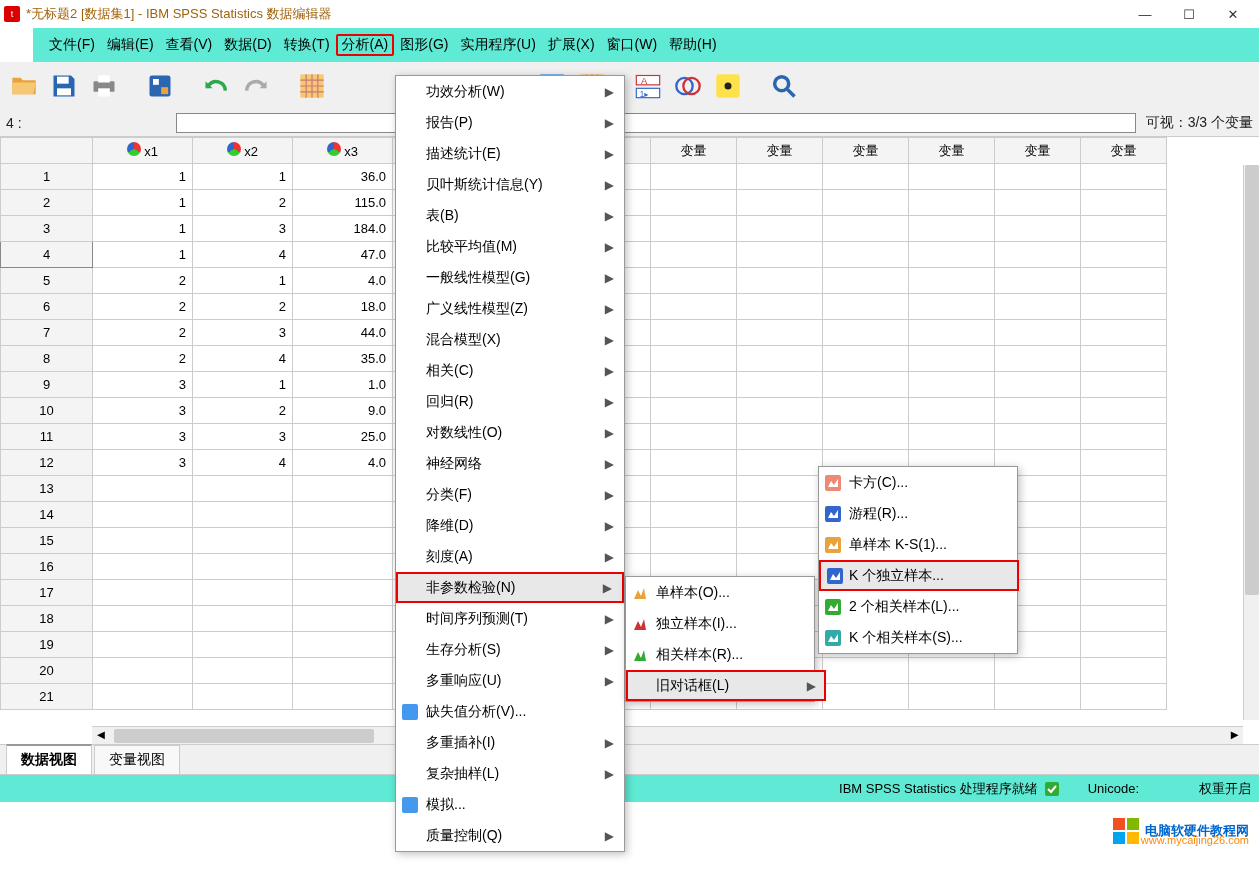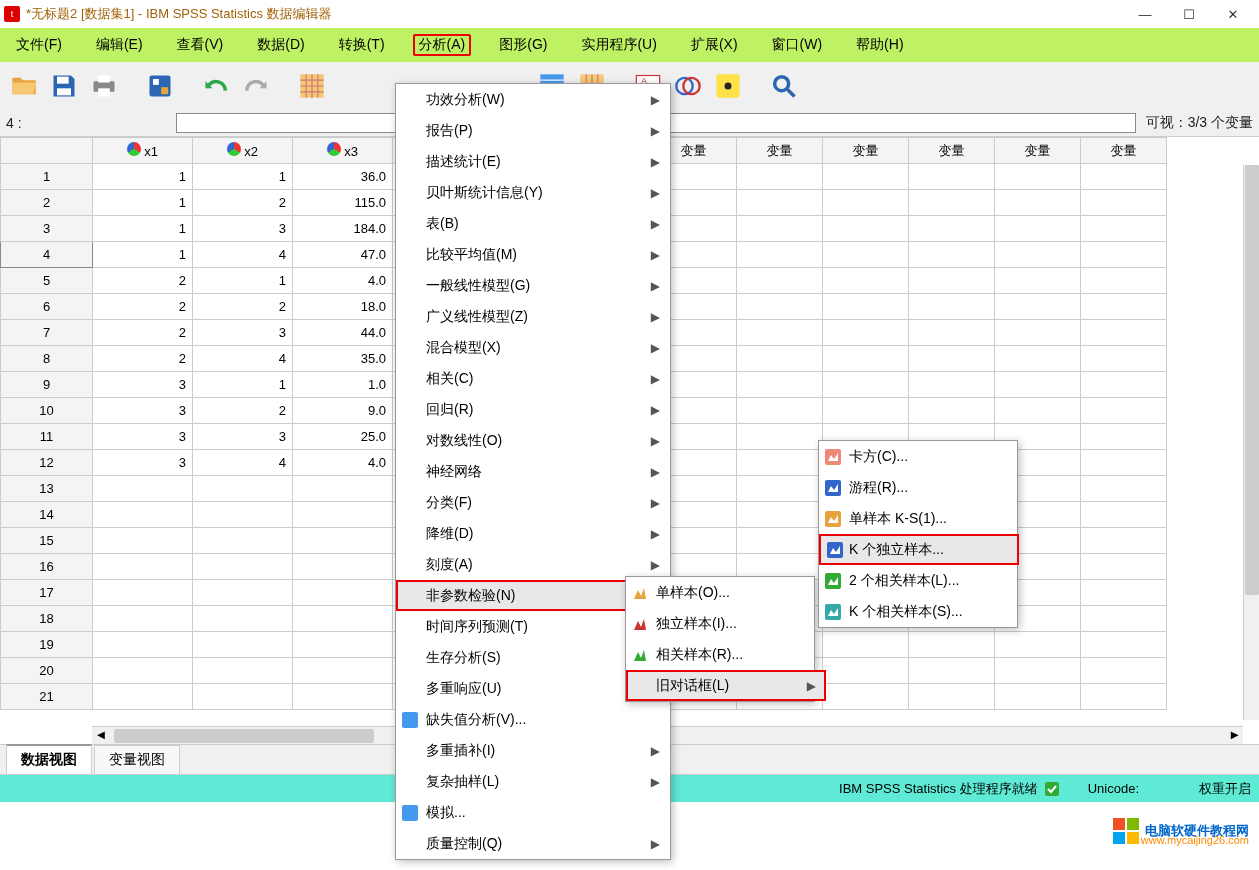--- a/index.html
+++ b/index.html
@@ -24,21 +24,21 @@
   .titlebar .app-icon {
     width: 16px; height: 16px;
     background: #d00;
     margin-right: 6px;
     border-radius: 2px;
     font-size: 9px; color:#fff; display:flex;align-items:center;justify-content:center;
   }
   .titlebar .title { color:#a16207; font-size:13px; flex:1;}
   .winbtn { width:44px; height:28px; display:inline-flex;align-items:center;justify-content:center; font-family:Arial; color:#333;}
   .menubar {
-    display:flex; gap:22px; padding:6px 10px 6px 10px; background:#bef264; font-size:14px;
+    display:flex; padding:6px 10px 6px 10px; background:#5eead4; font-size:14px;margin-left:33px;
   }
   .menubar .mi { padding:2px 6px; cursor:default;}
   .menubar .mi.active { border:2px solid #e00; border-radius:2px; padding:0 4px;}
   .toolbar {
     display:flex; align-items:center; background:#f0f0f0; height:48px; padding:2px 6px; gap:4px;
   }
   .tbtn { width:36px; height:36px; display:flex; align-items:center; justify-content:center; background:#f0f0f0; border-radius:2px;}
   .tbtn svg { width:28px; height:28px;}
   .sep { width:12px;}
   .inforow { display:flex; align-items:center; height:26px; background:#f0f0f0; padding:0 6px;}
@@ -62,24 +62,24 @@
   .tabs .tab.active { background:#fff; font-weight:bold; border-top:3px solid #999;}
   .statusbar { display:flex; align-items:center; height:28px; background:#5eead4; padding:0 8px; font-size:13px; border-top:1px solid #ccc;}
   .statusbar .spacer{flex:1;}
   .dropdown {
     position:absolute; background:#fff; border:1px solid #999; box-shadow:2px 2px 8px rgba(0,0,0,.25); font-size:14px; z-index:10;
   }
   .dropdown .item { display:flex; align-items:center; height:31px; padding:0 10px 0 30px; position:relative; min-width:200px; cursor:default;}
   .dropdown .item .arr { margin-left:auto; font-size:12px; color:#555;}
   .dropdown .item.hl { background:#e8e8e8; border:2px solid #e00; padding-left:28px; height:31px;}
   .dropdown .item .ico { position:absolute; left:6px; width:16px; height:16px;}
-  .dd1 { left:395px; top:83px; width:276px;}
+  .dd1 { left:395px; top:75px; width:230px;}
   .dd2 { left:625px; top:576px; width:190px;}
   .dd2 .item.hl { border:2px solid #e00; padding:0 8px 0 28px;}
-  .dd3 { left:818px; top:440px; width:200px;}
+  .dd3 { left:818px; top:466px; width:200px;}
   .dd3 .item.hl { border:2px solid #e00;}
   .watermark { position:absolute; right:10px; bottom:26px; display:flex; align-items:center; gap:6px; font-size:13px;}
   .watermark .winlogo { display:grid; grid-template-columns:12px 12px; grid-template-rows:12px 12px; gap:2px;}
   .watermark .winlogo div:nth-child(1){background:#f25022;}
   .watermark .winlogo div:nth-child(2){background:#7fba00;}
   .watermark .winlogo div:nth-child(3){background:#00a4ef;}
   .watermark .winlogo div:nth-child(4){background:#ffb900;}
   .watermark .txt { color:#0066cc; font-weight:bold;}
   .watermark .url { position:absolute; bottom:-2px; right:0; font-size:11px; color:#ff8800;}
   .highlight-row td.rowh { border:1px solid #888; background:#fff;}

